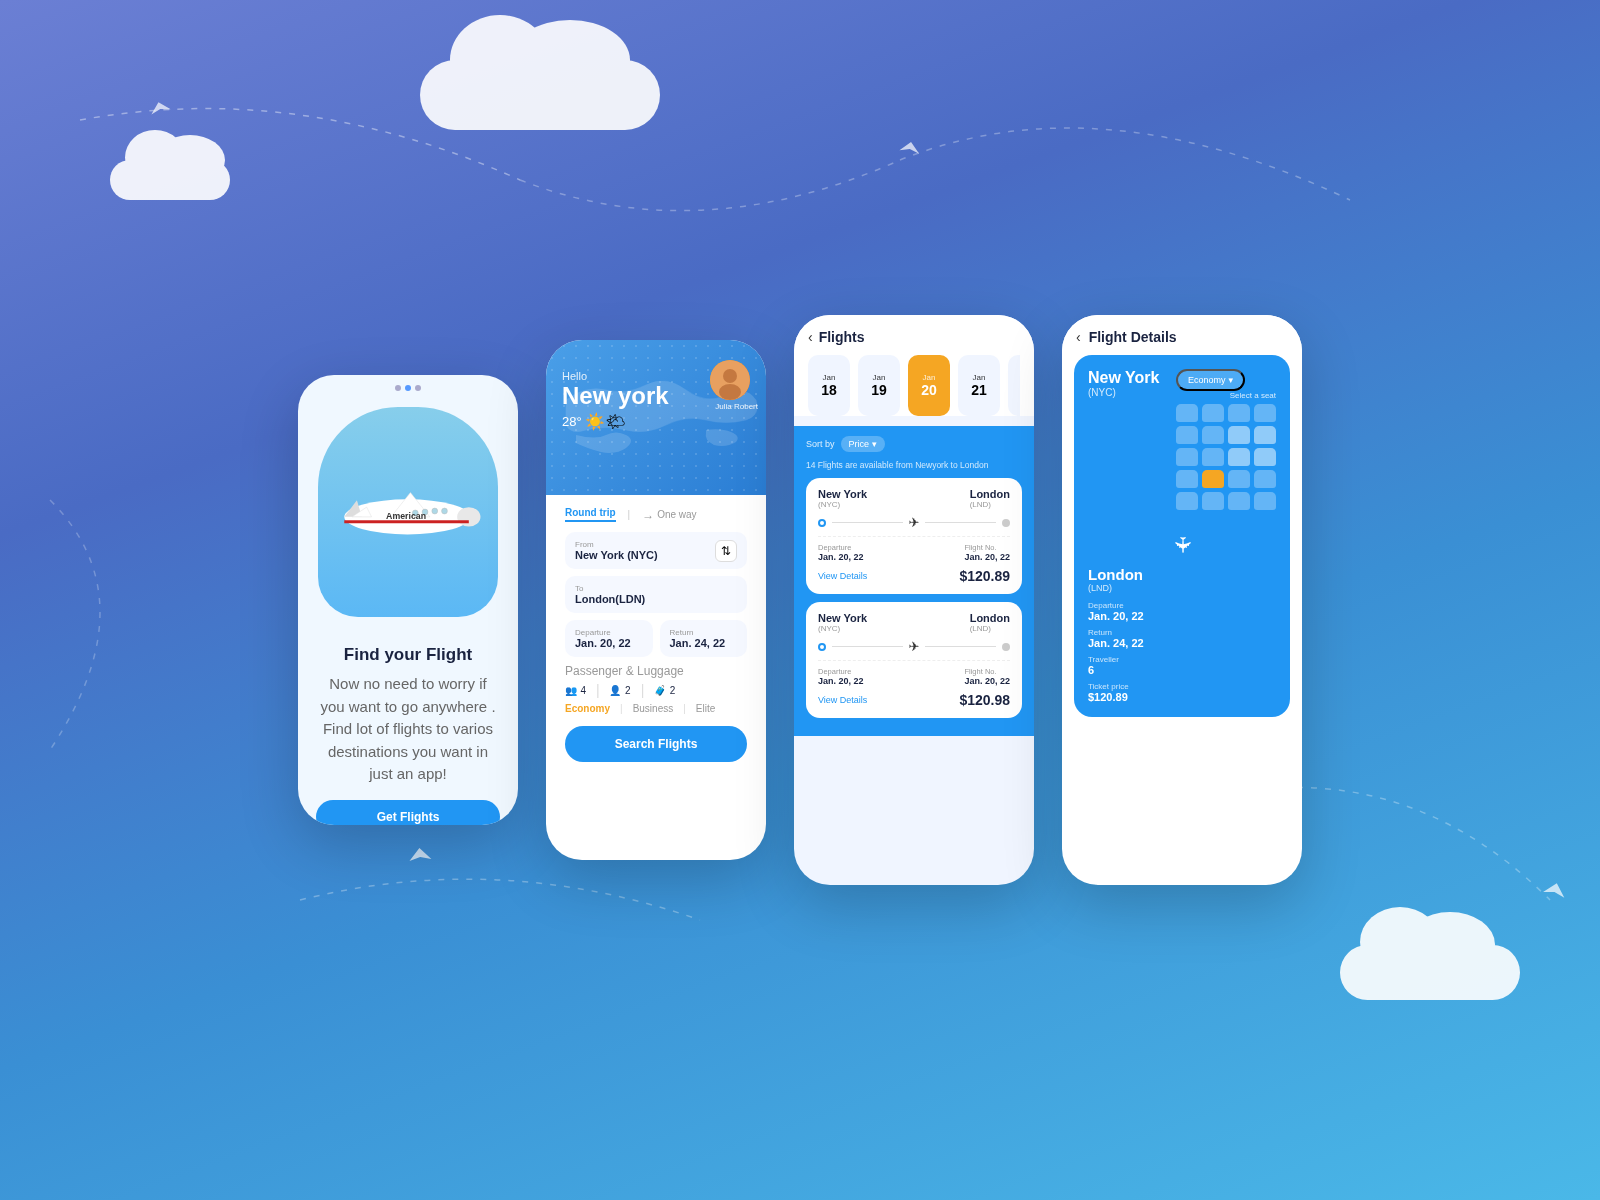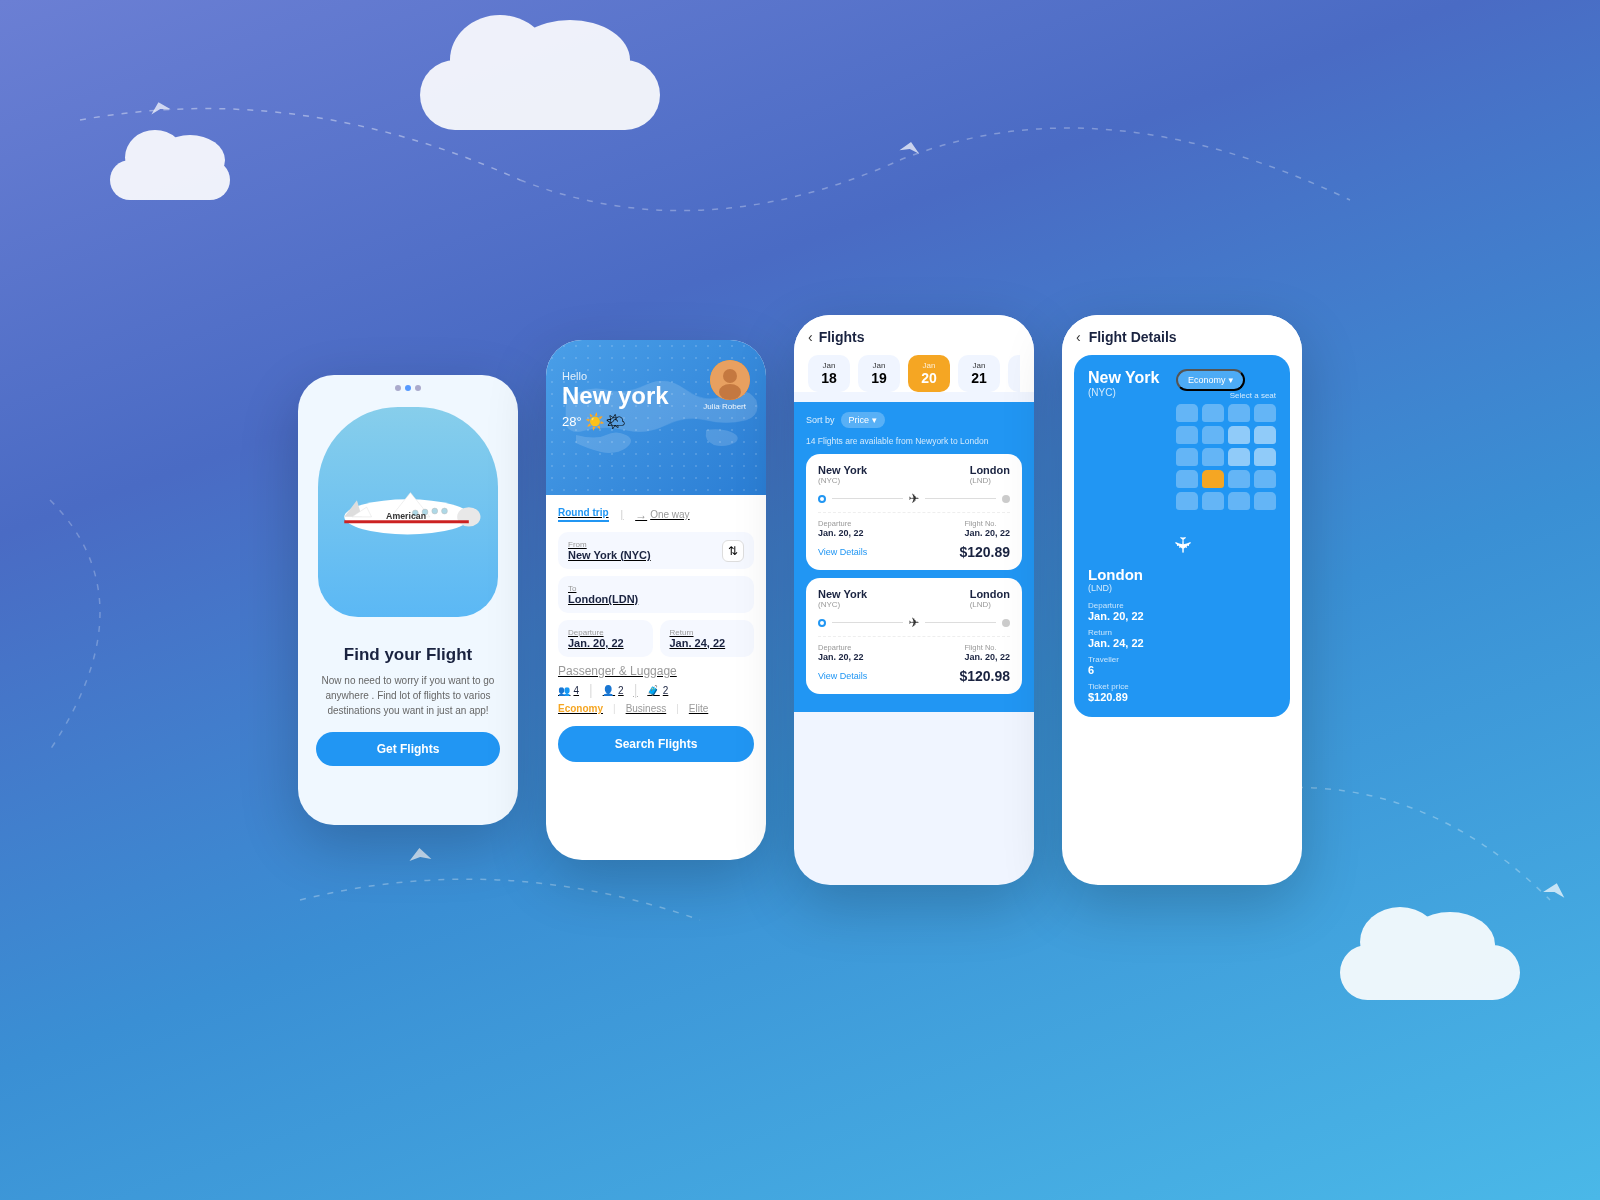--- a/index.html
+++ b/index.html
@@ -94,21 +94,21 @@
       padding: 16px 18px 12px;
       text-align: center;
     }
     .phone-1 .title {
       font-size: 17px;
       font-weight: 700;
       color: #1a2340;
       margin-bottom: 8px;
     }
     .phone-1 .subtitle {
-      font-size: 10px;
+      font-size: 15px;
       color: #666;
       line-height: 1.5;
       margin-bottom: 14px;
     }
     .btn-get-started {
       background: #2196F3;
       color: white;
       border: none;
       border-radius: 24px;
       padding: 10px 0;
@@ -171,30 +171,29 @@
       border-radius: 50%;
       background: linear-gradient(135deg, #f5a623, #e8752a);
       display: flex;
       align-items: center;
       justify-content: center;
       overflow: hidden;
       z-index: 2;
     }
     .avatar-name {
       position: absolute;
-      right: 20px;
+      right: 8px;
       top: 62px;
       font-size: 8px;
       color: rgba(255,255,255,0.9);
       z-index: 2;
     }
     .phone-2 .search-body {
-      padding: 12px 12px;
-      background: white;
-      text-decoration: underline;
+      padding: 12px 19px;
+      background: white;
     }
     .trip-tabs {
       display: flex;
       align-items: center;
       gap: 12px;
       margin-bottom: 10px;
       font-size: 10px;
     }
     .tab-active {
       color: #2196F3;
@@ -293,21 +292,21 @@
     .page-title-text { font-size: 14px; font-weight: 600; color: #1a2340; }
     .date-scroll {
       display: flex;
       gap: 8px;
       overflow: hidden;
       margin-bottom: 10px;
     }
     .date-chip {
       min-width: 42px;
       text-align: center;
-      padding: 6px 8px;
+      padding: 18px 8px;
       border-radius: 10px;
       background: #f0f5ff;
       cursor: pointer;
     }
     .date-chip.active {
       background: #f5a623;
       color: white;
     }
     .date-chip .month { font-size: 8px; opacity: 0.8; }
     .date-chip .day { font-size: 14px; font-weight: 700; }

